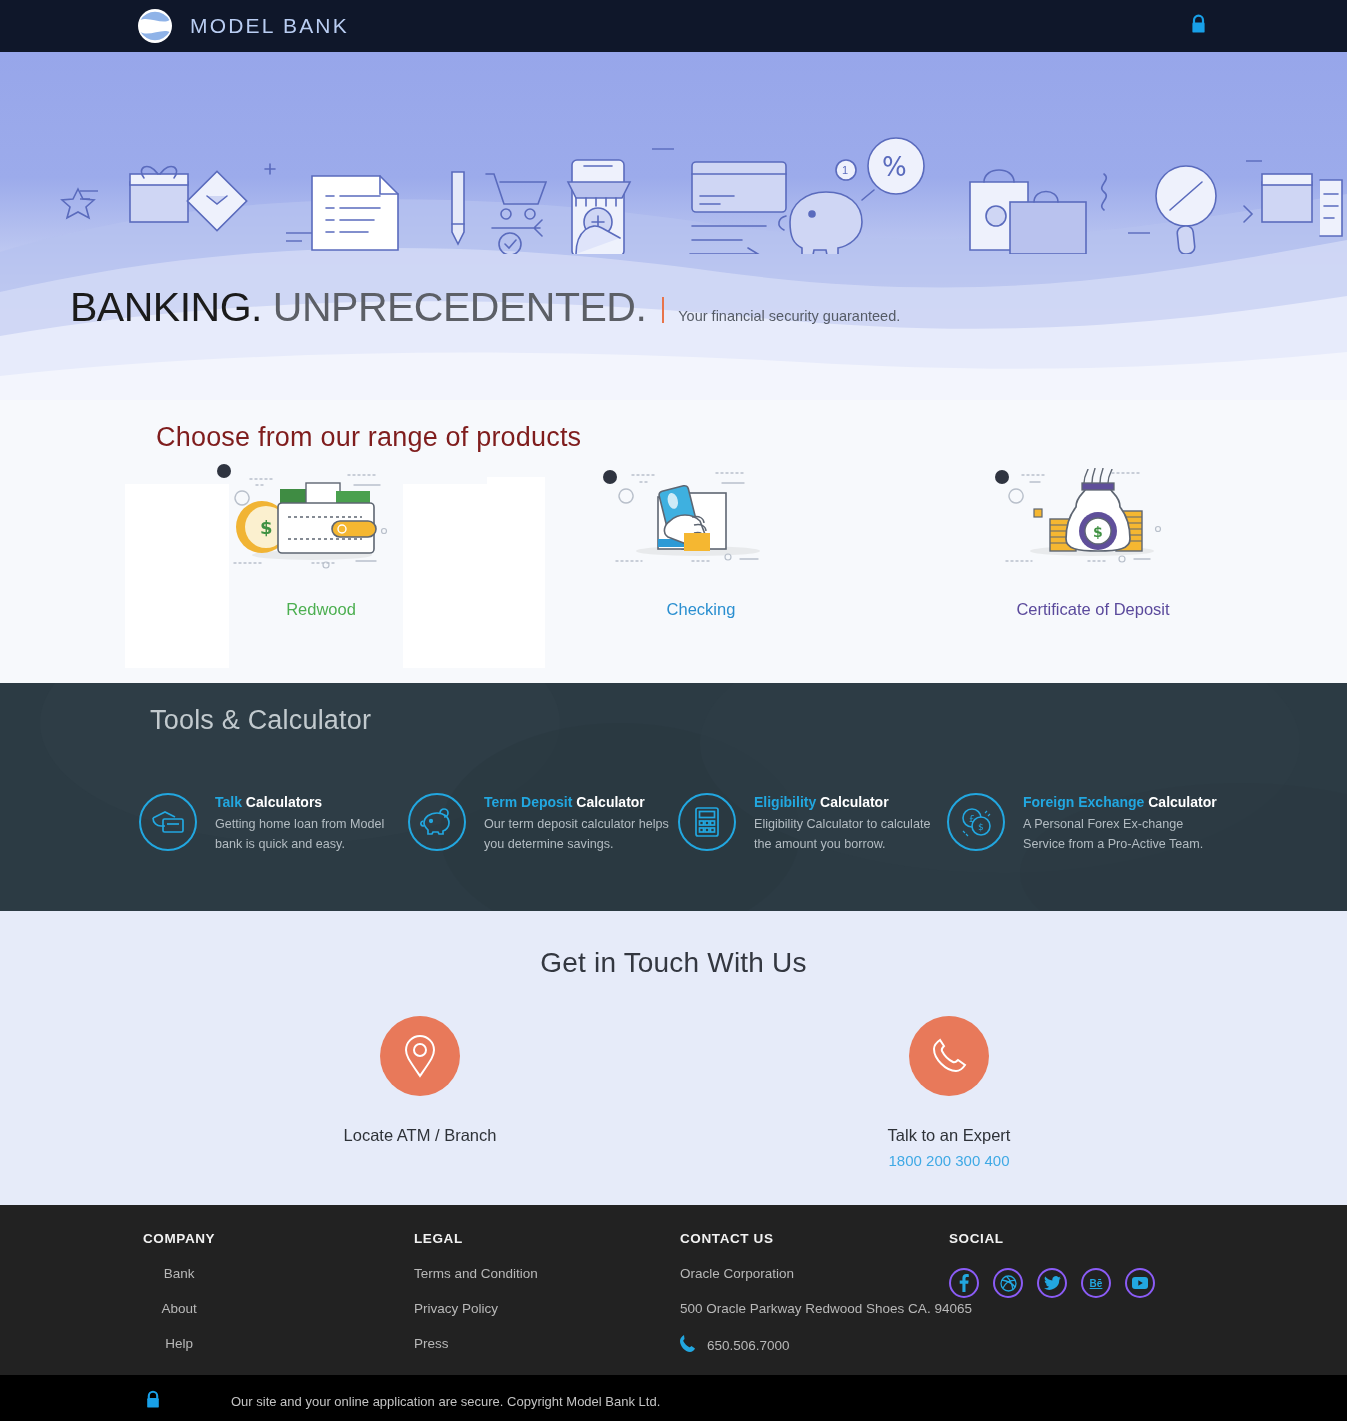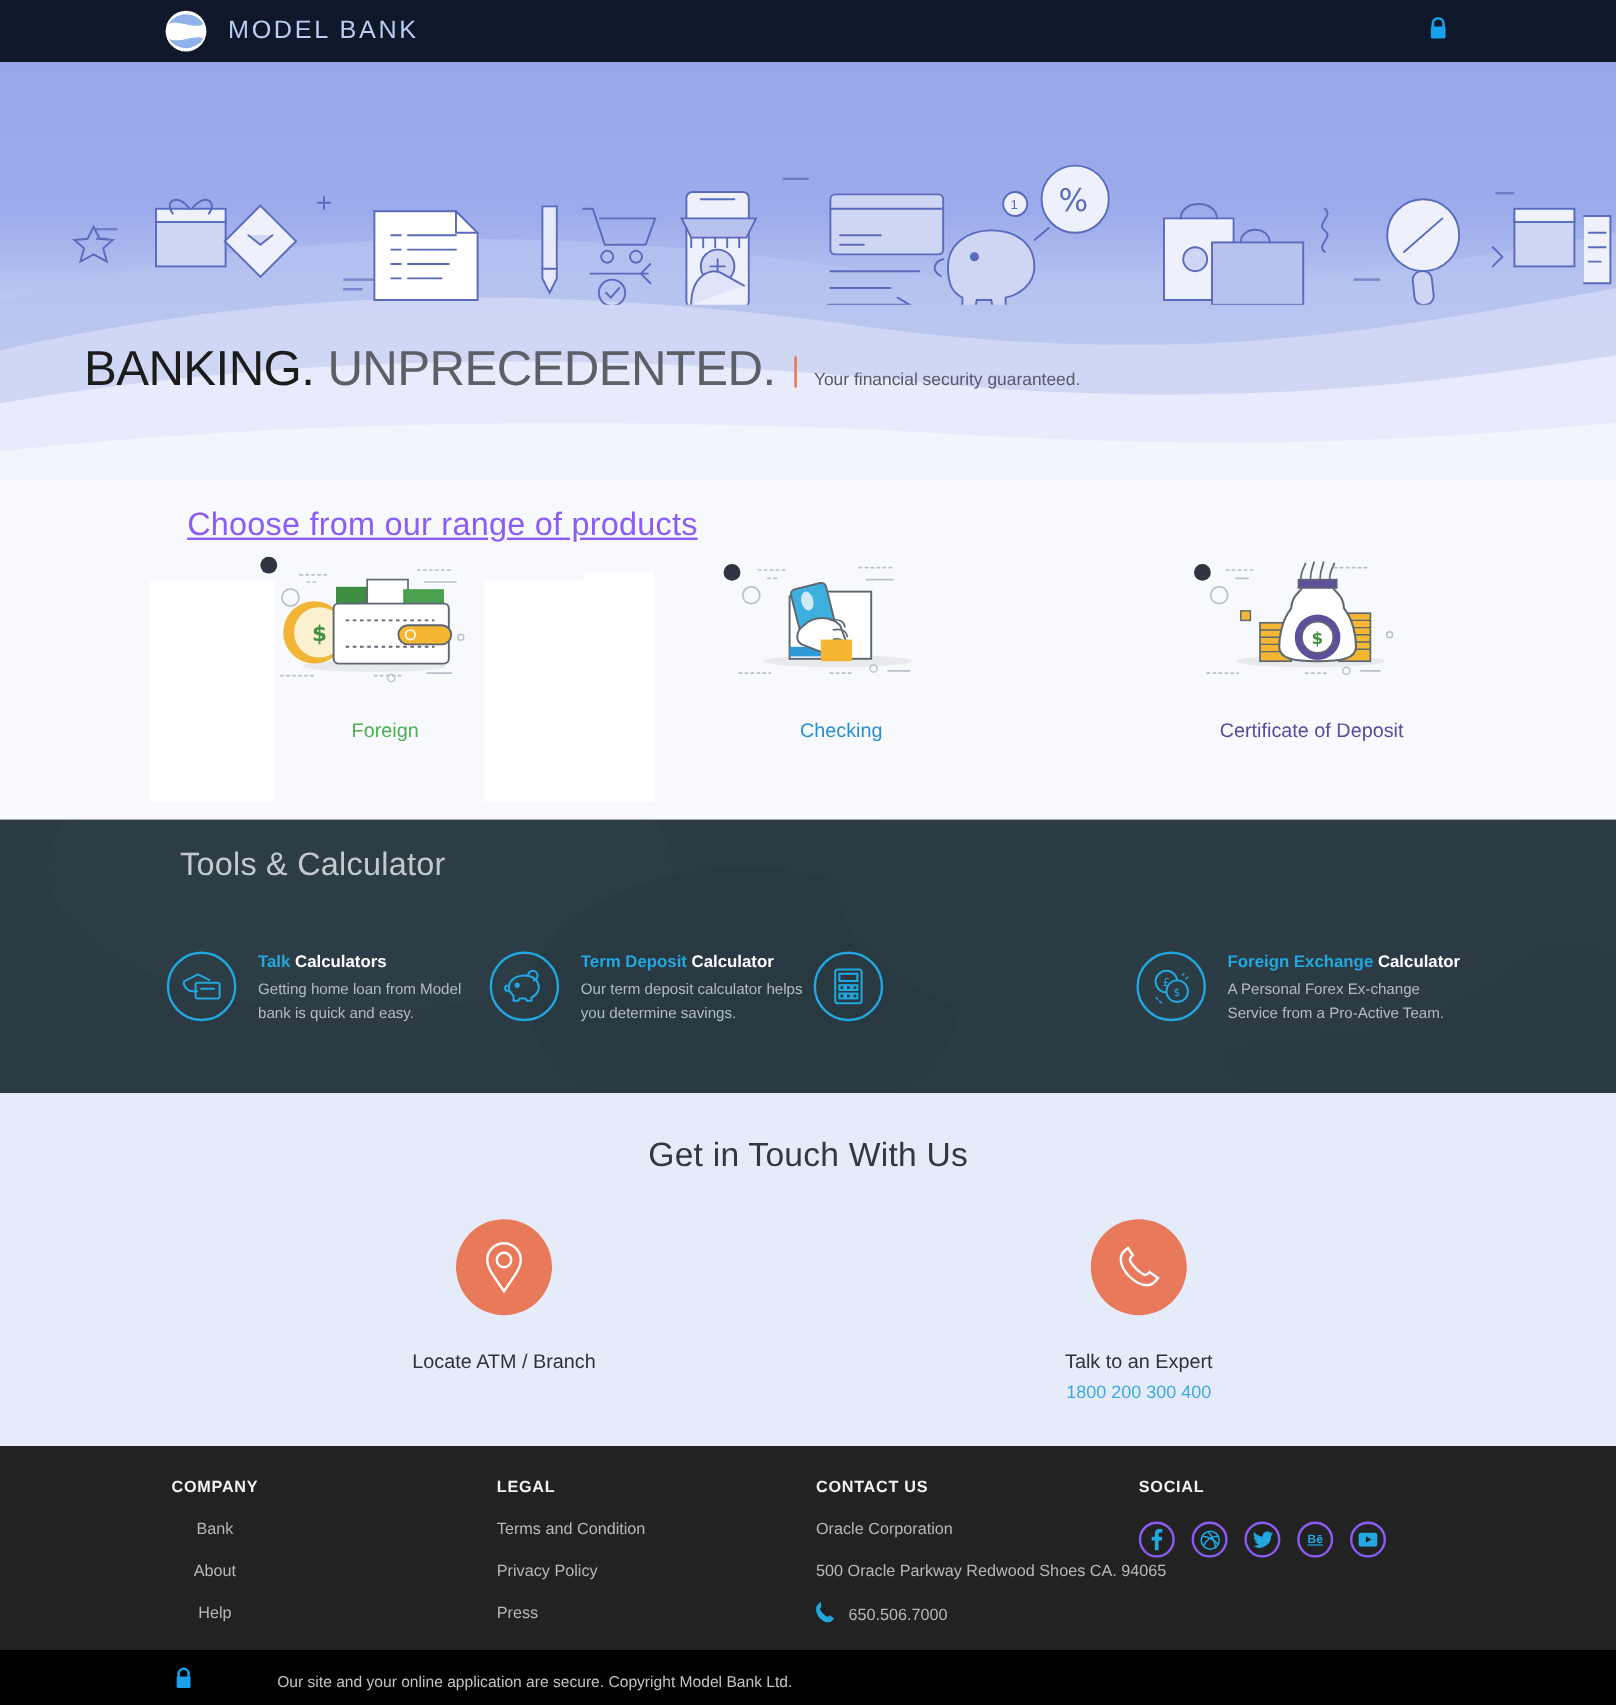--- a/index.html
+++ b/index.html
@@ -39,21 +39,21 @@
   .hero-divider {
     width: 2px; height: 26px; background: #e8744a; margin: 0 14px 0 16px;
     align-self: center; position: relative; top: 2px;
   }
   .hero-tag { font-size: 14.5px; color: #555b66; white-space: nowrap; }
 
   
   .products { background: #f7f9fc; height: 283px; position: relative; }
   .products h2 {
     position: absolute; left: 156px; top: 22px;
-    font-size: 27px; font-weight: 300; color: #8b5cf6; letter-spacing: .2px; text-decoration: underline;
+    font-size: 27px; font-weight: 300; color: #7f1d1d; letter-spacing: .2px;
   }
   .panel { position: absolute; background: #ffffff; }
   .p1 { left: 125px; top: 484px; width: 104px; height: 184px; }
   .p2 { left: 403px; top: 484px; width: 142px; height: 184px; }
   .p3 { left: 487px; top: 477px; width: 58px; height: 14px; }
   .prod-row { position: absolute; left: 0; top: 60px; width: 100%; height: 223px; }
   .prod {
     position: absolute; width: 300px; text-align: center;
   }
   .prod .art { height: 118px; display: flex; align-items: center; justify-content: center; }
@@ -268,21 +268,21 @@
           <rect x="90" y="20" width="34" height="26" fill="#ffffff" stroke="#5e6672" stroke-width="1.4"></rect>
           <rect x="120" y="28" width="34" height="20" fill="#4aa04e"></rect>
           <rect x="62" y="40" width="96" height="50" rx="4" fill="#ffffff" stroke="#5e6672" stroke-width="1.6"></rect>
           <path d="M72 54 h74 M72 76 h74" stroke="#5e6672" stroke-width="1.6" stroke-dasharray="3 3"></path>
           <rect x="116" y="58" width="44" height="16" rx="8" fill="#f5b731" stroke="#5e6672" stroke-width="1.6"></rect>
           <circle cx="126" cy="66" r="4" fill="none" stroke="#fff" stroke-width="1.4"></circle>
           <circle cx="168" cy="68" r="2.5" fill="none" stroke="#b9c0cb" stroke-width="1.2"></circle>
           <circle cx="110" cy="102" r="3" fill="none" stroke="#b9c0cb" stroke-width="1.2"></circle>
         </svg>
       </div>
-      <div class="plabel" style="color:#4caf50">Foreign</div>
+      <div class="plabel" style="color:#4caf50">Redwood</div>
     </div>
 
     <div class="prod prod-checking">
       <div class="art">
         <svg width="210" height="112" viewBox="0 0 210 112">
           <circle cx="14" cy="14" r="7" fill="#2f3440"></circle>
           <g stroke="#b9c0cb" stroke-width="1.4" fill="none" stroke-linecap="round">
             <path d="M36 12 h24 M44 19 h10" stroke-dasharray="2 3"></path>
             <path d="M30 40 a7 7 0 1 1 .1 0"></path>
             <path d="M120 10 h30" stroke-dasharray="2 3"></path>
@@ -396,20 +396,26 @@
           <rect x="2" y="2" width="22" height="28" rx="2"></rect>
           <rect x="5.5" y="5.5" width="15" height="6"></rect>
           <rect x="5.5" y="15" width="4" height="4"></rect>
             <rect x="11" y="15" width="4" height="4"></rect>
             <rect x="16.5" y="15" width="4" height="4"></rect>
           <rect x="5.5" y="22" width="4" height="4"></rect>
             <rect x="11" y="22" width="4" height="4"></rect>
             <rect x="16.5" y="22" width="4" height="4"></rect>
         </svg>
       </span>
+      <span class="tx">
+        <span class="th">
+          <em>Eligibility</em><span> Calculator</span>
+        </span>
+        <span class="td" style="display:block;max-width:190px">Eligibility Calculator to calculate the amount you borrow.</span>
+      </span>
     </div>
 
     <div class="tool t4">
       <span class="ring">
         <svg width="32" height="30" viewBox="0 0 32 30" fill="none" stroke="#22a7e0" stroke-width="1.6">
           <circle cx="12" cy="11" r="9"></circle>
           <text x="9" y="15" font-size="9" fill="#22a7e0" stroke="none" font-family="DejaVu Sans">£</text>
           <circle cx="21" cy="19" r="9" fill="#2c3b44"></circle>
           <text x="18" y="23" font-size="9" fill="#22a7e0" stroke="none" font-family="DejaVu Sans">$</text>
           <path d="M25 6 l2-2 M28 9 l2-2" stroke-width="1.2"></path>

